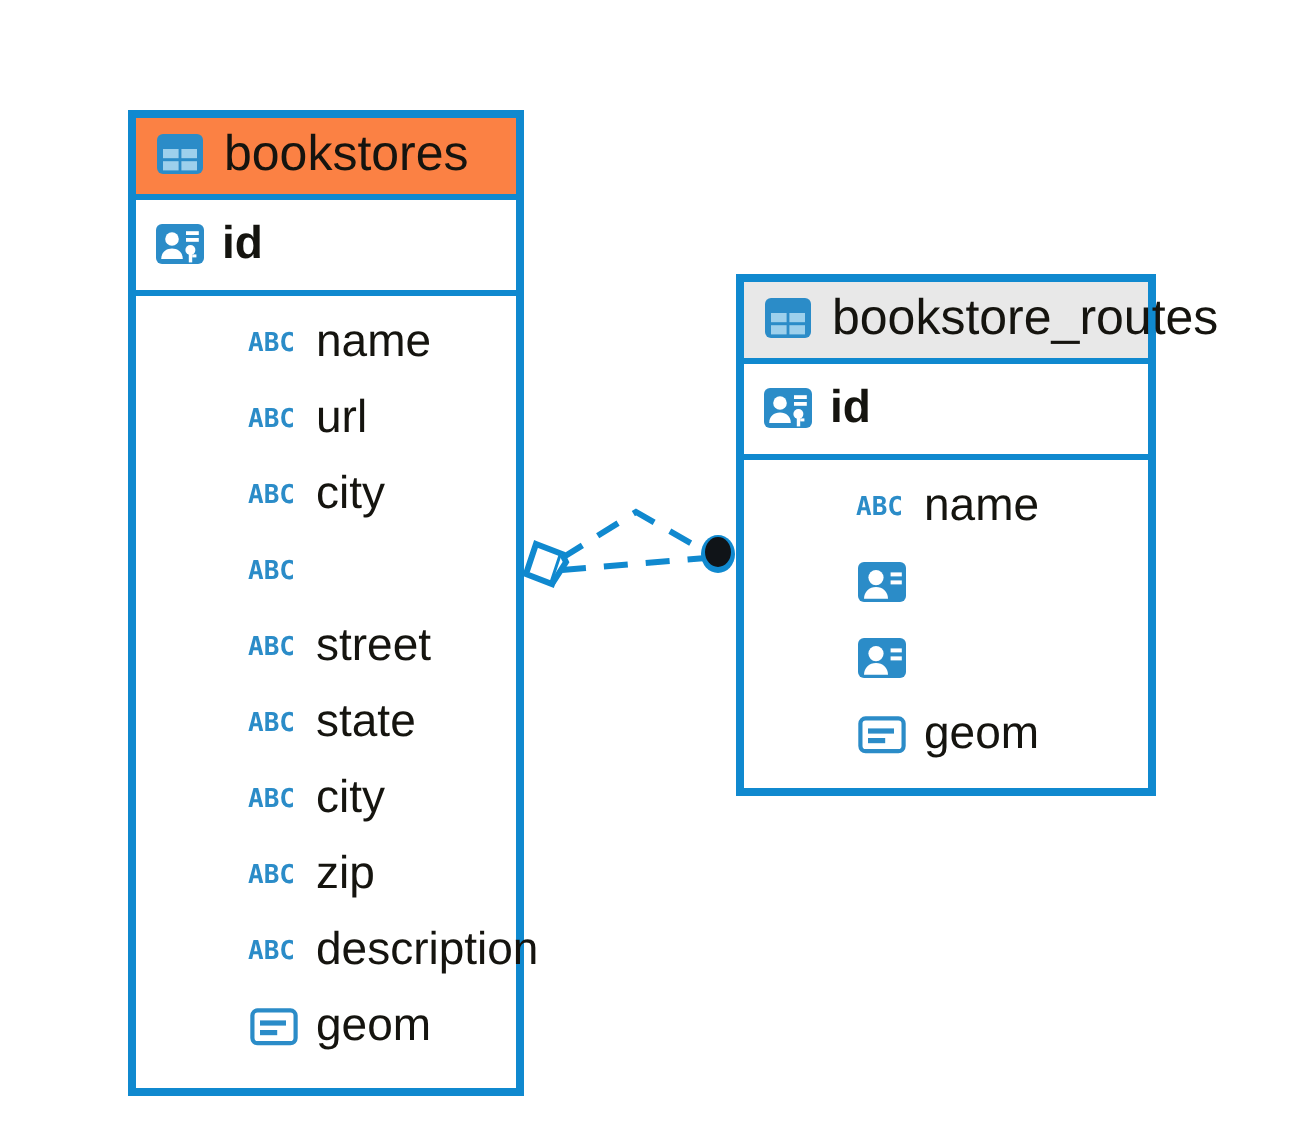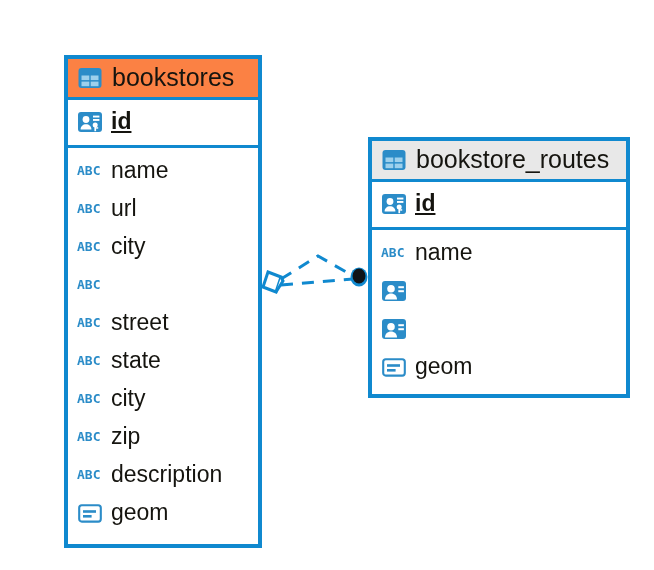--- a/index.html
+++ b/index.html
@@ -13,53 +13,54 @@
   .canvas{position:absolute;inset:0;}
 
   
   .entity{
     position:absolute;
     background:#ffffff;
     border:4px solid var(--blue,#1089CF);
     box-sizing:border-box;
   }
   .entity-header{
-    display:flex;align-items:center;
+    display:flex;
     gap:9px;
     padding:5px 8px 5px 9px;
     box-sizing:border-box;
     border-bottom:3px solid var(--blue,#1089CF);
   }
   .entity-header.orange{background:#FB8144;}
   .entity-header.grey{background:#E8E8E8;}
   .entity-title{
     font-size:25px;
     color:#15140F;
     line-height:1.1;
     white-space:nowrap;
   }
   .pk-section{
     border-bottom:3px solid var(--blue,#1089CF);
     padding:3px 8px 4px 9px;
   }
   .cols-section{
     padding:4px 8px 6px 9px;
+    margin-left:47px;
   }
   .col-row{
     display:flex;align-items:center;
     gap:8px;
     height:38px;
   }
   .col-name{
     font-size:23px;
     color:#15140F;
     line-height:1;
     white-space:nowrap;
   }
-  .col-name.pk{font-weight:bold;text-decoration:underline;}
+  .col-name.pk{font-weight:bold;}
 
   
   .ico{display:block;flex:none;}
   .ico-abc{width:26px;height:15px;}
   .ico-sq{width:26px;height:26px;}
 
   
   .connector{position:absolute;left:0;top:0;width:654px;height:570px;pointer-events:none;}
 </style>
 </head>
@@ -154,21 +155,21 @@
         <svg class="ico ico-sq" viewBox="0 0 26 26">
           <rect x="2.2" y="5.2" width="21.6" height="16.4" rx="2.6" fill="#ffffff" stroke="#2B8CC8" stroke-width="2.1"></rect>
           <rect x="6" y="10.2" width="13" height="2.6" fill="#2B8CC8"></rect>
           <rect x="6" y="15" width="8.6" height="2.6" fill="#2B8CC8"></rect>
         </svg>
         <span class="col-name">geom</span>
       </div>
     </div>
   </div>
 
-  <div class="entity" style="left:368px;top:137px;width:262px;height:261px;">
+  <div class="entity" style="left:368px;top:137px;width:210px;height:261px;">
 
     <div class="entity-header grey">
       <svg class="ico ico-sq" viewBox="0 0 26 26">
         <rect x="1.5" y="3" width="23" height="20" rx="3" fill="#2B8CC8"></rect>
         <rect x="4.5" y="10.5" width="7.8" height="4.6" fill="#9DD0EC"></rect>
         <rect x="13.7" y="10.5" width="7.8" height="4.6" fill="#9DD0EC"></rect>
         <rect x="4.5" y="16.6" width="7.8" height="4.6" fill="#9DD0EC"></rect>
         <rect x="13.7" y="16.6" width="7.8" height="4.6" fill="#9DD0EC"></rect>
       </svg>
       <span class="entity-title">bookstore_routes</span>

